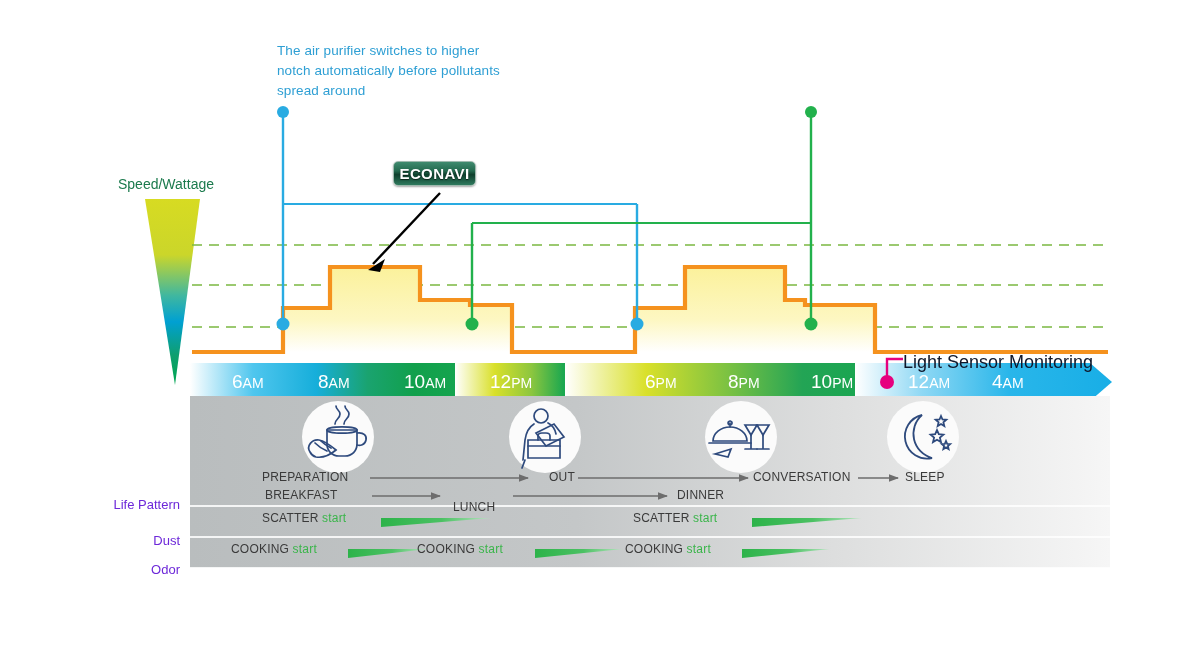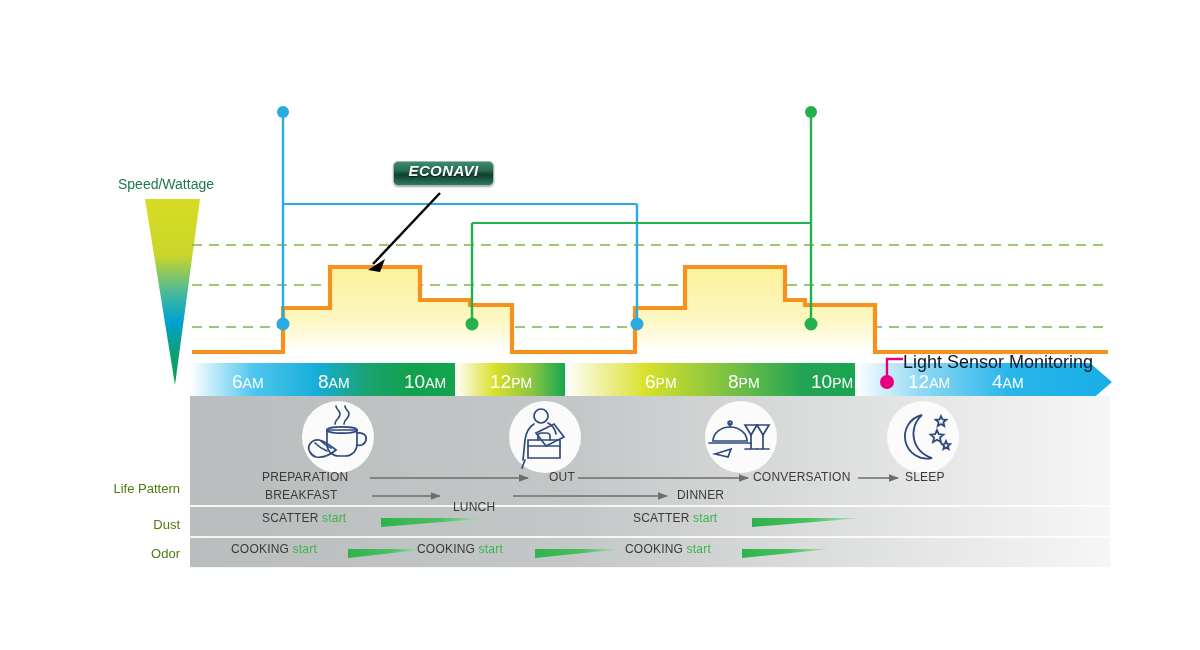--- a/index.html
+++ b/index.html
@@ -28,43 +28,44 @@
 
   
   #speed-label {
     position: absolute; left: 118px; top: 176px;
     font-size: 14px; color: #1B7A4D;
   }
 
   
   #econavi-badge {
     position: absolute; left: 393px; top: 161px;
-    width: 101px; height: 25px;
+    width: 83px; height: 25px;
     border-radius: 5px;
     background: linear-gradient(180deg,#3f8a6e 0%,#256b50 38%,#0e3f2c 55%,#2f7a5e 100%);
     border: 1px solid #9fb9ae;
     box-shadow: 0 1px 2px rgba(0,0,0,.35);
-    display: flex; justify-content: center; font-style: italic;
+    display: flex; align-items: center; justify-content: center;
   }
   #econavi-badge .eco-text {
     color: #ffffff;
     font-size: 15px;
     font-weight: bold;
     letter-spacing: .4px;
     font-family: "Liberation Sans", sans-serif;
     text-shadow: 0 1px 1px rgba(0,0,0,.6);
   }
 
   
   .row-label {
     position: absolute;
     text-align: right;
     width: 120px;
     font-size: 13px;
-    color: #4d7c0f;
+    color: #6d28d9;
+    margin-top: 16px;
   }
   #label-life  { left: 60px; top: 481px; }
   #label-dust  { left: 60px; top: 517px; }
   #label-odor  { left: 60px; top: 546px; }
 
   
   #light-sensor-note {
     position: absolute; left: 903px; top: 352px;
     color: #0f172a; font-size: 18px;
   }
@@ -278,20 +279,21 @@
       <polygon points="752,518 862,518 752,527" fill="url(#gWedgeEvt)"></polygon>
     </g>
 
     <g>
       <polygon points="348,549 428,549 348,558" fill="url(#gWedgeEvt)"></polygon>
       <polygon points="535,549 623,549 535,558" fill="url(#gWedgeEvt)"></polygon>
       <polygon points="742,549 830,549 742,558" fill="url(#gWedgeEvt)"></polygon>
     </g>
   </svg>
 
+  <div class="callout" id="callout-left">The air purifier switches to higher notch automatically before pollutants spread around</div>
 
 
   <div id="speed-label">Speed/Wattage</div>
 
   <div id="econavi-badge">
     <span class="eco-text">ECONAVI</span>
   </div>
 
   <div id="timeline-ticks">
       <div style="position: absolute; left: 232px; top: 371px; color: rgb(255, 255, 255); font-size: 19px; white-space: nowrap; font-family: &quot;Liberation Sans&quot;, sans-serif;"><span>6</span><span style="font-size: 14px;">AM</span></div>

